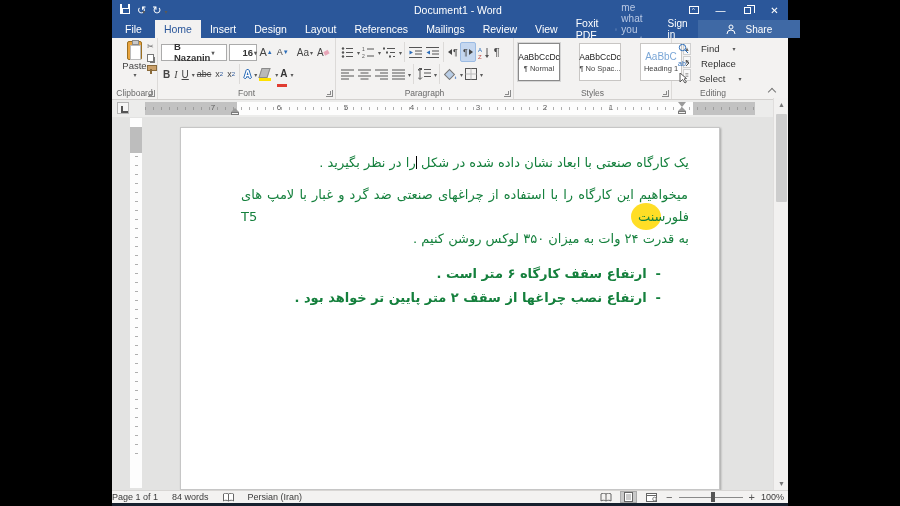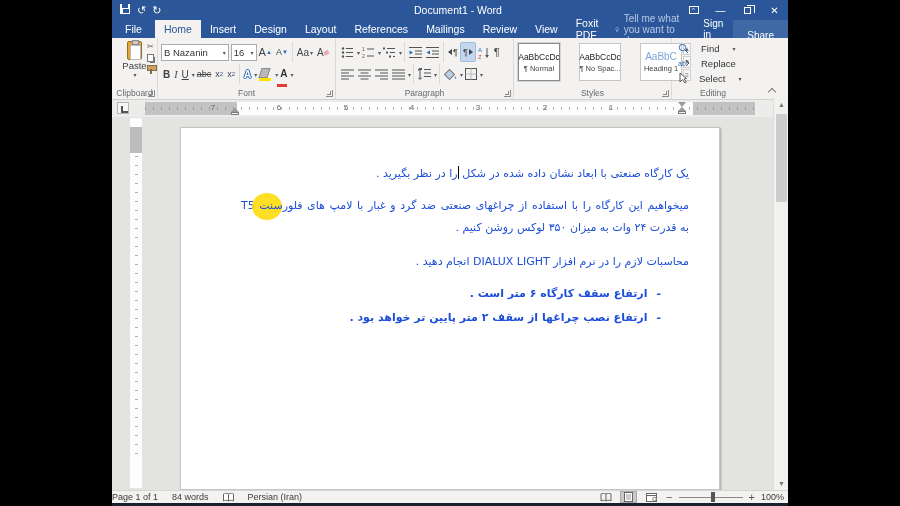--- a/index.html
+++ b/index.html
@@ -24,21 +24,21 @@
   .save-i:after { content:""; position:absolute; left:2px; bottom:0; width:6px; height:4px; background:#2b579a; border:1px solid #fff; }
 
   
   .tabrow { position:absolute; left:0; top:20px; width:676px; height:18px; background:#2b579a;
             display:flex; align-items:stretch; color:#fff; font-size:10.5px; }
   .tab { padding:0 9px; display:flex; align-items:center; }
   .tab.file { background:#2b579a; padding:0 13px; }
   .tab.active { background:#f3f2f1; color:#2b579a; }
   .tellme { display:flex; align-items:center; gap:4px; color:#b9c8e4; padding:0 8px; font-size:10px; }
   .signin { margin-left:auto; display:flex; align-items:center; padding:0 10px; font-size:10px; }
-  .sharebox { display:flex; align-items:center; gap:10px; background:#3f69a5; padding:0 14px; font-size:10px;flex-direction:column; }
+  .sharebox { display:flex; align-items:center; gap:10px; background:#3f69a5; padding:0 28px; font-size:10px; }
 
   
   .ribbon { position:absolute; left:0; top:38px; width:676px; height:62px; background:#f3f2f1;
             border-bottom:1px solid #d2d0ce; display:flex; }
   .rgroup { position:relative; height:100%; border-right:1px solid #dcdad8; padding:3px 3px 14px 3px; }
   .rg-label { position:absolute; left:0; right:0; bottom:1px; text-align:center; font-size:8.5px; color:#696969; }
   .launcher { position:absolute; right:2px; bottom:2px; width:7px; height:7px;
               border-right:1px solid #8a8a8a; border-bottom:1px solid #8a8a8a; }
   .launcher:before { content:""; position:absolute; right:1px; bottom:1px; width:3px; height:3px;
               border-right:1px solid #8a8a8a; border-bottom:1px solid #8a8a8a; }
@@ -57,21 +57,21 @@
   .clipicon:after { content:""; position:absolute; left:4px; top:-2px; width:5px; height:3px; background:#c9c9c9; border:1px solid #8a8a8a; }
   .clip-side { position:absolute; right:1px; top:4px; display:flex; flex-direction:column; gap:3px; font-size:8px; color:#666; }
   .copy-i { width:7px; height:8px; border:1px solid #777; background:#fff; box-shadow:2px 2px 0 -1px #777; }
   .brush-i { width:9px; height:9px; position:relative; }
   .brush-i:before { content:""; position:absolute; left:0; top:0; width:8px; height:4px; background:#caa06a; border:1px solid #8a6a3a; }
   .brush-i:after { content:""; position:absolute; left:3px; top:4px; width:2px; height:5px; background:#8a6a3a; }
 
   
   .g-font { width:178px; }
   .combo { display:flex; align-items:center; background:#fff; border:1px solid #ababab; height:17px;
-           font-size:9.5px; color:#333; padding:0 2px; justify-content:space-between; }
+           font-size:9.5px; color:#333; padding:0 12px; justify-content:space-between;font-weight:bold; }
   .fx-a { font-weight:bold; color:#fff; text-shadow:0 0 1px #2b6cb8,0 0 1px #2b6cb8,1px 0 #2b6cb8,-1px 0 #2b6cb8,0 1px #2b6cb8,0 -1px #2b6cb8; }
   .hl-i { position:relative; width:13px; height:13px; }
   .hl-i:before { content:""; position:absolute; left:1px; top:0; width:7px; height:8px; background:#b9b9b9; transform:skewX(-18deg); border:1px solid #8a8a8a; }
   .hl-i:after { content:""; position:absolute; left:0; bottom:0; width:12px; height:3px; background:#ffe100; }
   .fc-a { position:relative; font-size:10px; font-weight:bold; color:#333; line-height:10px; }
   .fc-a:after { content:""; position:absolute; left:-1px; bottom:-3px; width:10px; height:3px; background:#e03c31; }
   .u-l { text-decoration:underline; }
   .strike-t { text-decoration:line-through; font-size:9px; }
   .sub-s { font-size:9px; } .sub-s sub,.sub-s sup { font-size:6px; color:#2b579a; }
 
@@ -120,22 +120,22 @@
   .ind-right .b2 { position:absolute; top:9px; width:8px; height:3px; background:#f2f2f2; border:1px solid #7b7b7b; }
 
   
   .docarea { position:absolute; left:0; top:117px; width:676px; height:373px; background:#e3e3e2; overflow:hidden; }
   .vruler { position:absolute; left:18px; top:1px; width:12px; height:370px; background:#fdfdfd; }
   .vruler .m { position:absolute; left:0; top:9px; width:12px; height:26px; background:#bdbdbd; }
   .vruler .vticks { position:absolute; left:5px; top:38px; width:3px; height:300px;
       background:repeating-linear-gradient(to bottom,#8d8d8d 0 1px,transparent 1px 9px); opacity:.7; }
   .page { position:absolute; left:68px; top:10px; width:540px; height:363px; background:#fff;
           border:1px solid #c6c6c6; box-shadow:1px 1px 2px rgba(0,0,0,.28); }
-  .pagec { direction:rtl; padding:35px 30px 0 60px; font-family:"DejaVu Sans", sans-serif;
-           font-size:11px; color:#1d4ed8; }
+  .pagec { direction:rtl; padding:24px 30px 0 60px; font-family:"DejaVu Sans", sans-serif;
+           font-size:13px; color:#15803d; }
   .p1 { text-align:right; line-height:21px; margin-bottom:11px; }
   .p2l1 { text-align:justify; text-align-last:justify; line-height:22px; }
   .p2l2 { text-align:right; line-height:22px; margin-bottom:12px; }
   .p3 { text-align:right; line-height:22px; margin-bottom:9px; }
   .caret { display:inline-block; width:1.3px; height:13px; background:#000; vertical-align:-2px; }
   .hlword { position:relative; white-space:nowrap; }
   .hlword .ellipse { position:absolute; left:-7px; top:-6px; width:30px; height:27px;
       background:#ffd800; border-radius:50%; opacity:.85; z-index:0; }
   .hlword .txt { position:relative; z-index:1; }
   .ltr { direction:ltr; unicode-bidi:embed; }
@@ -490,21 +490,20 @@
   <div class="docarea">
     <div class="vruler">
       <div class="m"></div>
       <div class="vticks"></div>
     </div>
     <div class="page">
       <div class="pagec">
         <div class="p1"><span>یک کارگاه صنعتی با ابعاد نشان داده شده در شکل </span><span class="caret"></span><span>را در نظر بگیرید .</span></div>
         <div class="p2l1"><span>میخواهیم این کارگاه را با استفاده از چراغهای صنعتی ضد گرد و غبار با لامپ های </span> <span class="hlword"><span class="ellipse"></span><span class="txt">فلورسنت</span></span> <span class="ltr">T5</span></div>
         <div class="p2l2">به قدرت ۲۴ وات به میزان ۳۵۰ لوکس روشن کنیم .</div>
-        <div class="p3"><span>محاسبات لازم را در نرم افزار </span><span class="ltr">DIALUX LIGHT</span><span> انجام دهید .</span></div>
         <div class="bullets">
           <div class="bullet"><span class="b-dash">-</span><span>ارتفاع سقف کارگاه ۶ متر است .</span></div>
           <div class="bullet"><span class="b-dash">-</span><span>ارتفاع نصب چراغها از سقف ۲ متر پایین تر خواهد بود .</span></div>
         </div>
       </div>
     </div>
   </div>
 
   <div class="vscroll">
     <span class="vs-btn vs-up">▲</span>

